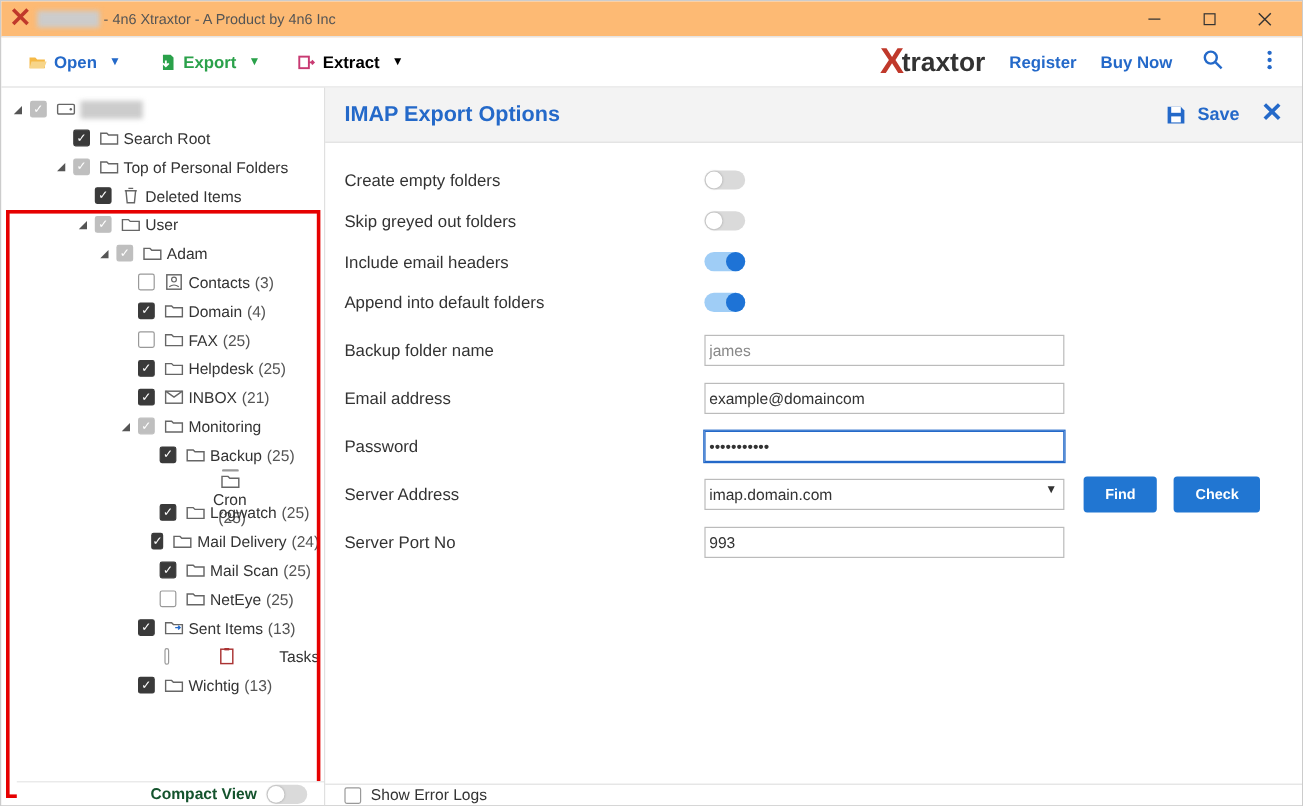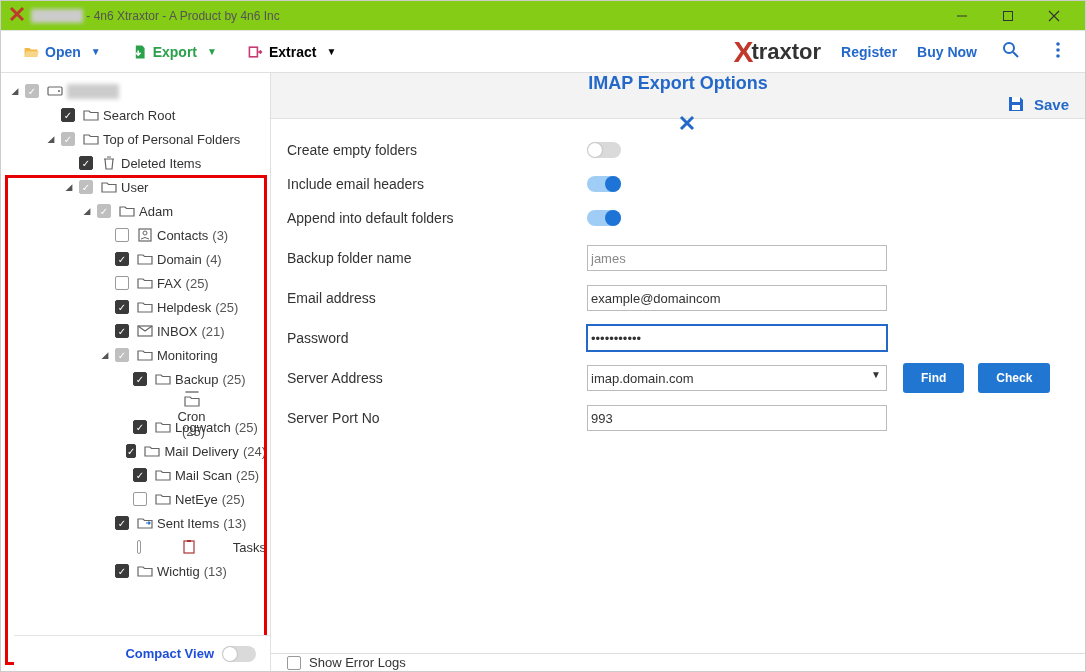--- a/index.html
+++ b/index.html
@@ -1,19 +1,19 @@
 <!DOCTYPE html>
 <html><head>
 <meta charset="utf-8">
 <style>
 * { margin: 0; padding: 0; box-sizing: border-box; font-family: "Segoe UI", Tahoma, sans-serif; }
 body { width: 1086px; height: 672px; background: #fff; overflow: hidden; font-size: 13px; color: #333; border: 1px solid #ccc; }
 
 
-.titlebar { height: 30px; display: flex; align-items: center; padding: 0 8px; background: #84cc16; border-bottom: 1px solid #e5e5e5; }
+.titlebar { height: 30px; display: flex; align-items: center; padding: 0 8px; background: #fdba74; border-bottom: 1px solid #e5e5e5; }
 .titlebar .icon { margin-right: 6px; }
 .titlebar .title { color: #555; font-size: 12px; }
 .titlebar .title .blur { filter: blur(2px); background: #ccc; color: #ccc; padding: 0 2px; }
 .titlebar .winbtns { margin-left: auto; display: flex; gap: 0; }
 .titlebar .winbtn { width: 46px; height: 30px; display: flex; align-items: center; justify-content: center; cursor: pointer; }
 
 
 .toolbar { height: 42px; display: flex; align-items: center; padding: 0 14px; border-bottom: 1px solid #e0e0e0; }
 .tbtn { display: flex; align-items: center; gap: 6px; padding: 4px 8px; margin-right: 14px; cursor: pointer; font-size: 14px; font-weight: 600; }
 .tbtn.open { color: #2469c9; }
@@ -35,25 +35,25 @@
 .node { display: flex; align-items: center; height: 24px; white-space: nowrap; }
 .node .tw { width: 12px; text-align: center; font-size: 9px; color: #555; cursor: pointer; }
 .node .cb { width: 14px; height: 14px; margin: 0 4px; cursor: pointer; display: inline-flex; align-items: center; justify-content: center; border: 1px solid #999; border-radius: 2px; font-size: 10px; color: #fff; }
 .node .cb.checked { background: #3a3a3a; border-color: #3a3a3a; }
 .node .cb.dim { background: #bfbfbf; border-color: #bfbfbf; }
 .node .fi { margin: 0 4px; display: inline-flex; }
 .node .lbl { font-size: 13px; color: #333; cursor: pointer; }
 .node .cnt { color: #555; margin-left: 4px; }
 
 
-.compactrow { position: absolute; bottom: 0; left: 13px; right: 0; height: 36px; display: flex; align-items: center; justify-content: flex-end; padding: 0 14px; border-top: 1px solid #e5e5e5; font-weight: 600; color: #1d4ed8; background: #fff; }
+.compactrow { position: absolute; bottom: 0; left: 13px; right: 0; height: 20px; display: flex; align-items: center; justify-content: flex-end; padding: 0 14px; border-top: 1px solid #e5e5e5; font-weight: 600; color: #14532d; background: #fff; }
 
 
 .content { flex: 1; display: flex; flex-direction: column; }
-.panelhdr { height: 46px; background: #f3f3f3; border-bottom: 1px solid #e0e0e0; display: flex; align-items: center; padding: 0 16px; flex-direction: column; }
+.panelhdr { height: 46px; background: #f3f3f3; border-bottom: 1px solid #e0e0e0; display: flex; align-items: center; padding: 0 16px; }
 .panelhdr .ptitle { color: #2469c9; font-size: 18px; font-weight: 600; }
 .panelhdr .save { margin-left: auto; display: flex; align-items: center; gap: 8px; color: #2469c9; font-weight: 600; font-size: 15px; cursor: pointer; }
 .panelhdr .closex { margin-left: 18px; color: #2469c9; font-size: 20px; font-weight: 700; cursor: pointer; }
 
 .form { padding: 14px 16px; flex: 1; overflow: auto; }
 .frow { display: flex; align-items: center; min-height: 34px; margin-bottom: 0; }
 .frow .flabel { width: 300px; font-size: 14px; color: #333; }
 
 .toggle { width: 34px; height: 16px; border-radius: 8px; position: relative; cursor: pointer; }
 .toggle.off { background: #dadada; }
@@ -407,20 +407,24 @@
           </svg>
       </span>
     </div>
 
     <div class="form">
       <div class="frow">
         <span class="flabel">Create empty folders</span>
         <span class="toggle off"></span>
       </div>
       <div class="frow">
+        <span class="flabel">Skip greyed out folders</span>
+        <span class="toggle off"></span>
+      </div>
+      <div class="frow">
         <span class="flabel">Include email headers</span>
         <span class="toggle on"></span>
       </div>
       <div class="frow">
         <span class="flabel">Append into default folders</span>
         <span class="toggle on"></span>
       </div>
       <div class="frow" style="margin-top:6px">
         <span class="flabel">Backup folder name</span>
         <input class="tinput" placeholder="james" style="">

